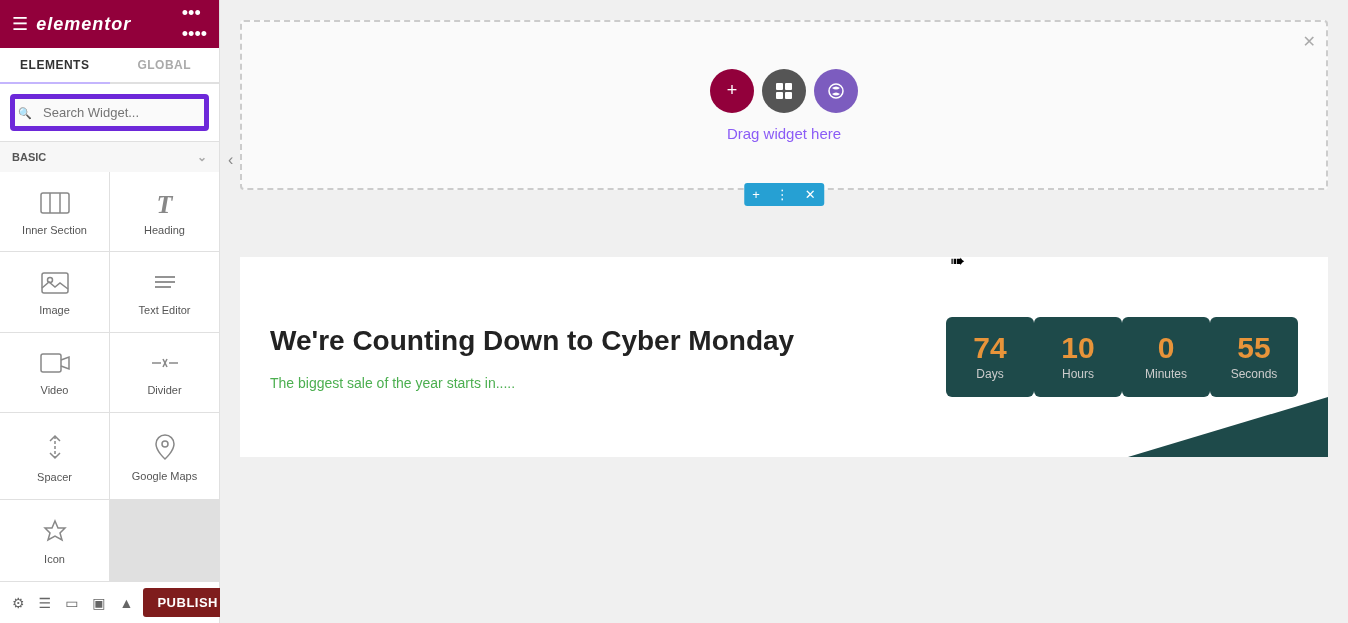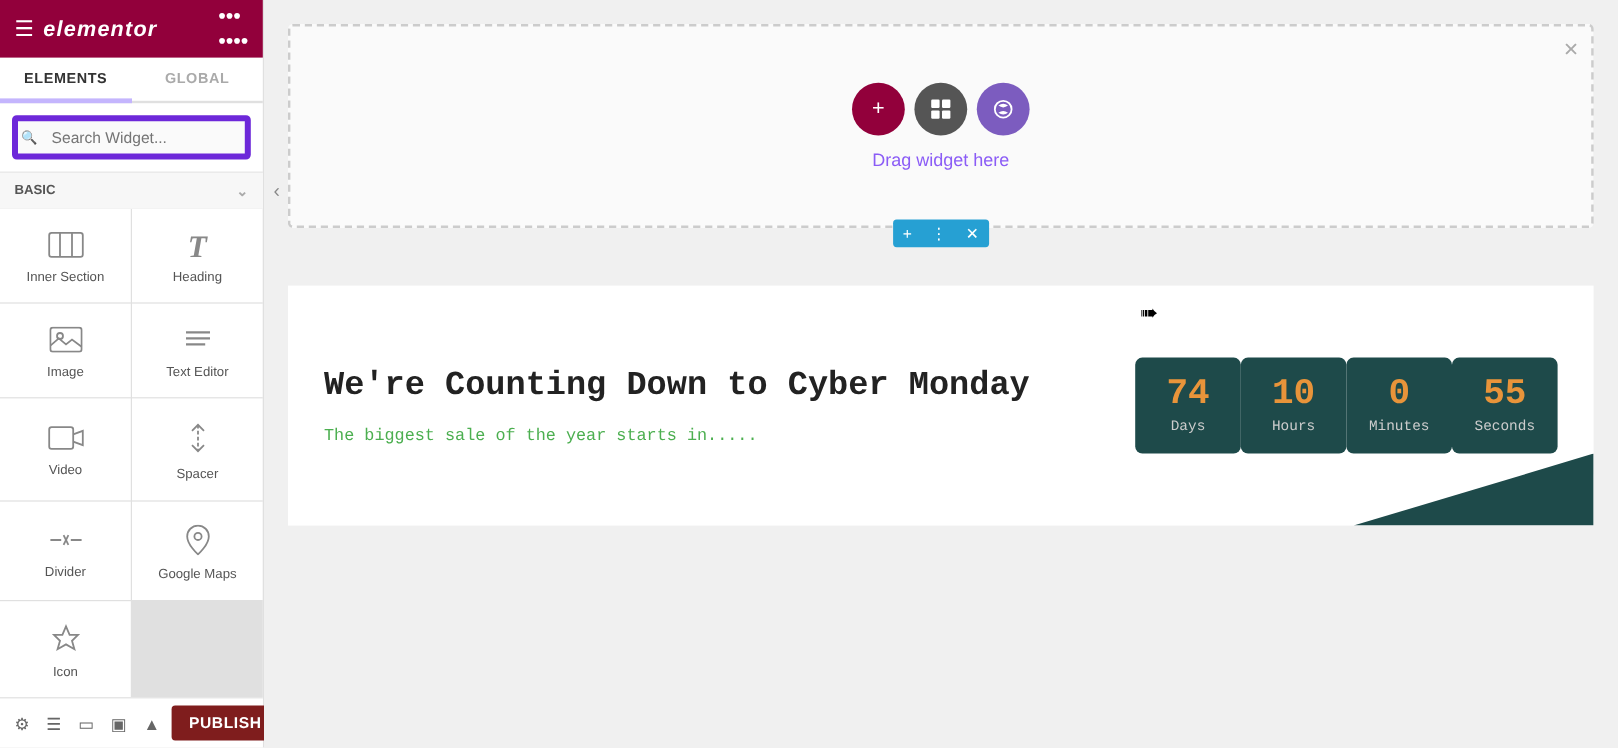--- a/index.html
+++ b/index.html
@@ -58,21 +58,21 @@
       text-align: center;
       padding: 10px 0;
       font-size: 12px;
       font-weight: bold;
       color: #aaa;
       cursor: pointer;
       letter-spacing: 0.5px;
     }
     .sidebar-tab.active {
       color: #333;
-      border-bottom: 4px solid #c4b5fd;
+      border-bottom: 2px solid #c4b5fd;
       margin-bottom: -2px;
     }
 
     
     .sidebar-search {
       padding: 10px 10px;
       border-bottom: 1px solid #e0e0e0;
     }
     .sidebar-search input {
       width: 100%;
@@ -279,29 +279,28 @@
       position: absolute;
       top: 250px;
       left: 730px;
       font-size: 18px;
       pointer-events: none;
       z-index: 100;
     }
 
     
     .countdown-section {
-      margin: 48px 20px 0;
+      margin: 67px 20px 0;
       background: #fff;
       min-height: 200px;
       display: flex;
       align-items: center;
       padding: 30px 30px;
       gap: 40px;
       position: relative;
-      font-family: Liberation Mono, monospace;
     }
     .countdown-text {
       flex: 1;
     }
     .countdown-title {
       font-size: 28px;
       font-weight: bold;
       color: #222;
       line-height: 1.3;
       margin-bottom: 16px;
@@ -426,38 +425,38 @@
       <span class="widget-icon">
         <svg width="30" height="22" viewBox="0 0 30 22">
             <rect x="1" y="2" width="20" height="18" rx="2" fill="none" stroke="#888" stroke-width="1.5"></rect>
             <polyline points="21,8 29,5 29,17 21,14" fill="none" stroke="#888" stroke-width="1.5"></polyline>
           </svg>
       </span>
       <span class="widget-label">Video</span>
     </div>
     <div class="widget-item">
       <span class="widget-icon">
-        <svg width="24" height="28" viewBox="0 0 24 28">
-            <line x1="12" y1="3" x2="12" y2="25" stroke="#888" stroke-width="1.5" stroke-dasharray="3,2"></line>
-            <polyline points="7,8 12,3 17,8" fill="none" stroke="#888" stroke-width="1.5"></polyline>
-            <polyline points="7,20 12,25 17,20" fill="none" stroke="#888" stroke-width="1.5"></polyline>
-          </svg>
-      </span>
-      <span class="widget-label">Spacer</span>
-    </div>
-    <div class="widget-item">
-      <span class="widget-icon">
         <svg width="30" height="22" viewBox="0 0 30 22">
             <line x1="2" y1="11" x2="11" y2="11" stroke="#888" stroke-width="1.5"></line>
             <line x1="19" y1="11" x2="28" y2="11" stroke="#888" stroke-width="1.5"></line>
             <line x1="13" y1="7" x2="17" y2="15" stroke="#888" stroke-width="1.5"></line>
             <line x1="13" y1="15" x2="17" y2="7" stroke="#888" stroke-width="1.5"></line>
           </svg>
       </span>
       <span class="widget-label">Divider</span>
+    </div>
+    <div class="widget-item">
+      <span class="widget-icon">
+        <svg width="24" height="28" viewBox="0 0 24 28">
+            <line x1="12" y1="3" x2="12" y2="25" stroke="#888" stroke-width="1.5" stroke-dasharray="3,2"></line>
+            <polyline points="7,8 12,3 17,8" fill="none" stroke="#888" stroke-width="1.5"></polyline>
+            <polyline points="7,20 12,25 17,20" fill="none" stroke="#888" stroke-width="1.5"></polyline>
+          </svg>
+      </span>
+      <span class="widget-label">Spacer</span>
     </div>
     <div class="widget-item">
       <span class="widget-icon">
         <svg width="22" height="26" viewBox="0 0 22 26">
             <path d="M11 1 C6,1 2,5 2,10 C2,17 11,25 11,25 C11,25 20,17 20,10 C20,5 16,1 11,1Z" fill="none" stroke="#888" stroke-width="1.5"></path>
             <circle cx="11" cy="10" r="3" fill="none" stroke="#888" stroke-width="1.5"></circle>
           </svg>
       </span>
       <span class="widget-label">Google Maps</span>
     </div>

